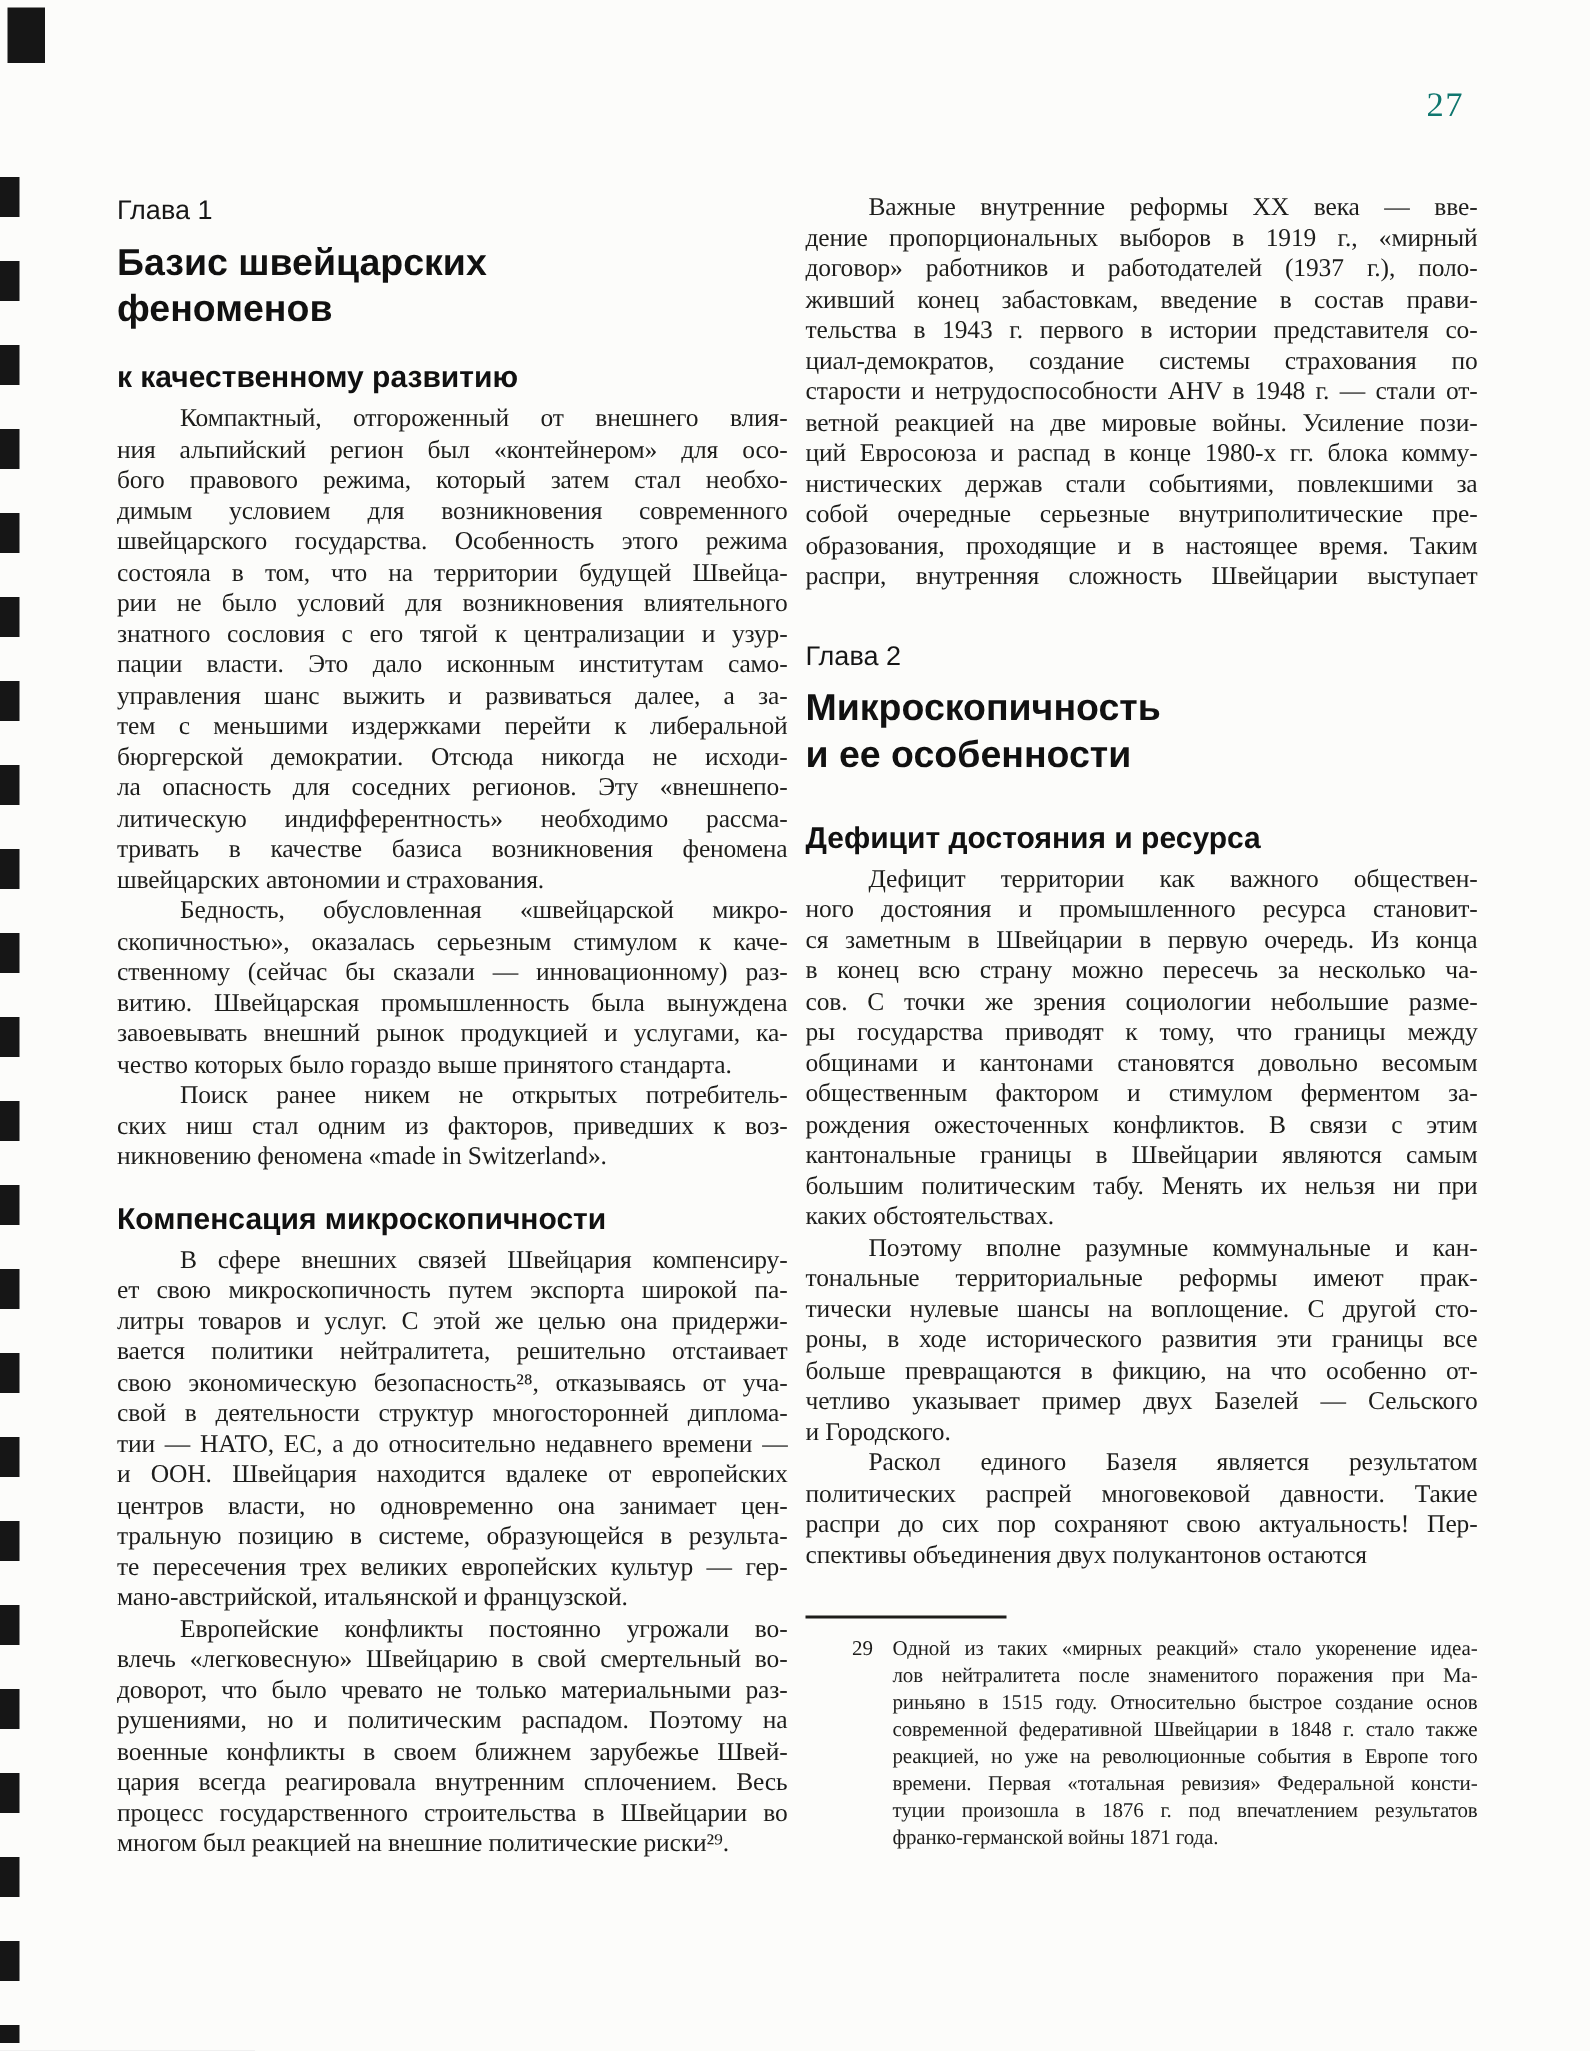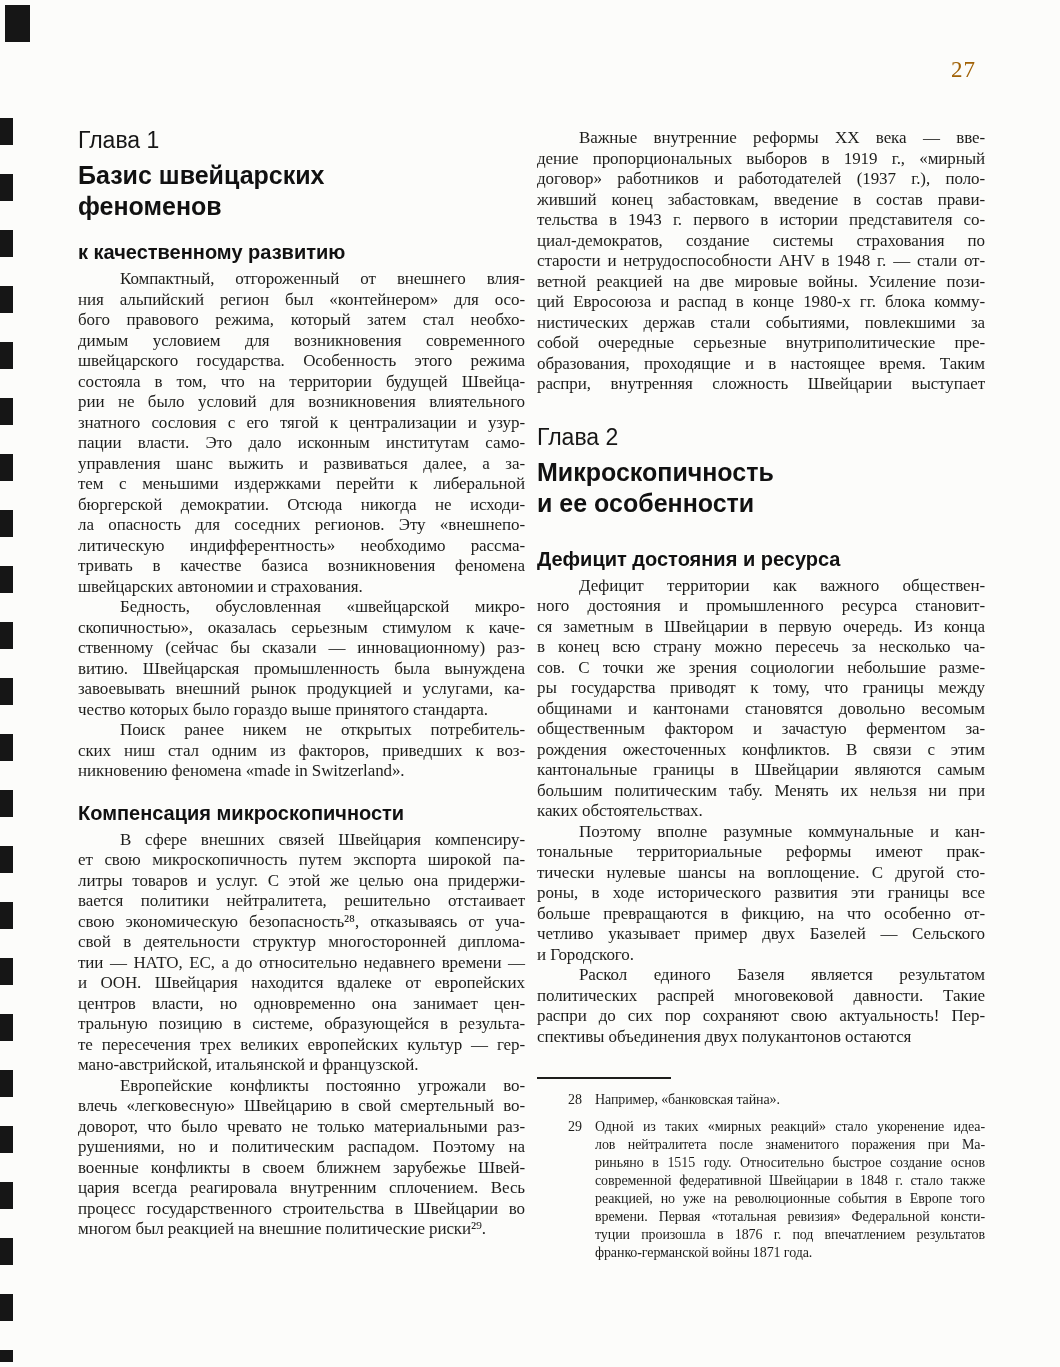--- a/index.html
+++ b/index.html
@@ -3,26 +3,26 @@
 <meta charset="utf-8">
 <style>
   html,body{margin:0;padding:0;background:#e8e8e8;}
   .page{
     position:relative;width:1060px;height:1367px;background:#fcfcfa;
     font-family:"Liberation Serif",serif;color:#1d1d1b;overflow:hidden;
   }
   .corner-mark{position:absolute;left:5px;top:5px;width:25px;height:37px;background:#161616;}
   .edge-marks{position:absolute;left:0;top:118px;width:13px;height:1244px;
     background:repeating-linear-gradient(to bottom,#161616 0 27px,transparent 27px 56px);}
-  .page-number{position:absolute;left:951px;top:57px;font-size:23px;letter-spacing:1px;color:#a16207;}
+  .page-number{position:absolute;left:951px;top:57px;font-size:23px;letter-spacing:1px;color:#0f766e;}
   .col{position:absolute;top:128px;}
   .col-left{left:78px;width:447px;}
   .col-right{left:537px;width:448px;}
 
-  .b-chapter-label{font-family:"Liberation Sans",sans-serif;font-size:23px;line-height:24px;
+  .b-chapter-label{font-family:"Liberation Sans",sans-serif;font-size:18px;line-height:24px;
     margin:0 0 8px 0;color:#161616;}
   .b-chapter-title{font-family:"Liberation Sans",sans-serif;font-weight:700;font-size:25px;
     line-height:31px;margin:0 0 16px 0;color:#111;}
   .col-right .b-chapter-title{margin-bottom:26px;}
   .b-subheading{font-family:"Liberation Sans",sans-serif;font-weight:700;font-size:20px;
     line-height:29px;margin:0 0 2px 0;color:#111;}
   .b-paragraph + .b-subheading{margin-top:17px;}
   .b-paragraph + .b-chapter-label{margin-top:30px;}
   .b-paragraph{margin:0;}
 
@@ -137,21 +137,21 @@
         <div class="hline">Дефицит достояния и ресурса</div>
       </div>
       <div class="b-paragraph">
         <div class="line first">Дефицит территории как важного обществен-</div>
         <div class="line">ного достояния и промышленного ресурса становит-</div>
         <div class="line">ся заметным в Швейцарии в первую очередь. Из конца</div>
         <div class="line">в конец всю страну можно пересечь за несколько ча-</div>
         <div class="line">сов. С точки же зрения социологии небольшие разме-</div>
         <div class="line">ры государства приводят к тому, что границы между</div>
         <div class="line">общинами и кантонами становятся довольно весомым</div>
-        <div class="line">общественным фактором и зачастую ферментом за-</div>
+        <div class="line">общественным фактором и стимулом ферментом за-</div>
         <div class="line">рождения ожесточенных конфликтов. В связи с этим</div>
         <div class="line">кантональные границы в Швейцарии являются самым</div>
         <div class="line">большим политическим табу. Менять их нельзя ни при</div>
         <div class="line last">каких обстоятельствах.</div>
       </div>
       <div class="b-paragraph">
         <div class="line first">Поэтому вполне разумные коммунальные и кан-</div>
         <div class="line">тональные территориальные реформы имеют прак-</div>
         <div class="line">тически нулевые шансы на воплощение. С другой сто-</div>
         <div class="line">роны, в ходе исторического развития эти границы все</div>
@@ -160,24 +160,20 @@
         <div class="line last">и Городского.</div>
       </div>
       <div class="b-paragraph">
         <div class="line first">Раскол единого Базеля является результатом</div>
         <div class="line">политических распрей многовековой давности. Такие</div>
         <div class="line">распри до сих пор сохраняют свою актуальность! Пер-</div>
         <div class="line last">спективы объединения двух полукантонов остаются</div>
       </div>
       <div class="fn-rule"></div>
       <div class="fn">
-        <span class="fn-num">28</span>
-        <div class="line fn-line last">Например, «банковская тайна».</div>
-      </div>
-      <div class="fn">
         <span class="fn-num">29</span>
         <div class="line fn-line">Одной из таких «мирных реакций» стало укоренение идеа-</div>
         <div class="line fn-line">лов нейтралитета после знаменитого поражения при Ма-</div>
         <div class="line fn-line">риньяно в 1515 году. Относительно быстрое создание основ</div>
         <div class="line fn-line">современной федеративной Швейцарии в 1848 г. стало также</div>
         <div class="line fn-line">реакцией, но уже на революционные события в Европе того</div>
         <div class="line fn-line">времени. Первая «тотальная ревизия» Федеральной консти-</div>
         <div class="line fn-line">туции произошла в 1876 г. под впечатлением результатов</div>
         <div class="line fn-line last">франко-германской войны 1871 года.</div>
       </div>

